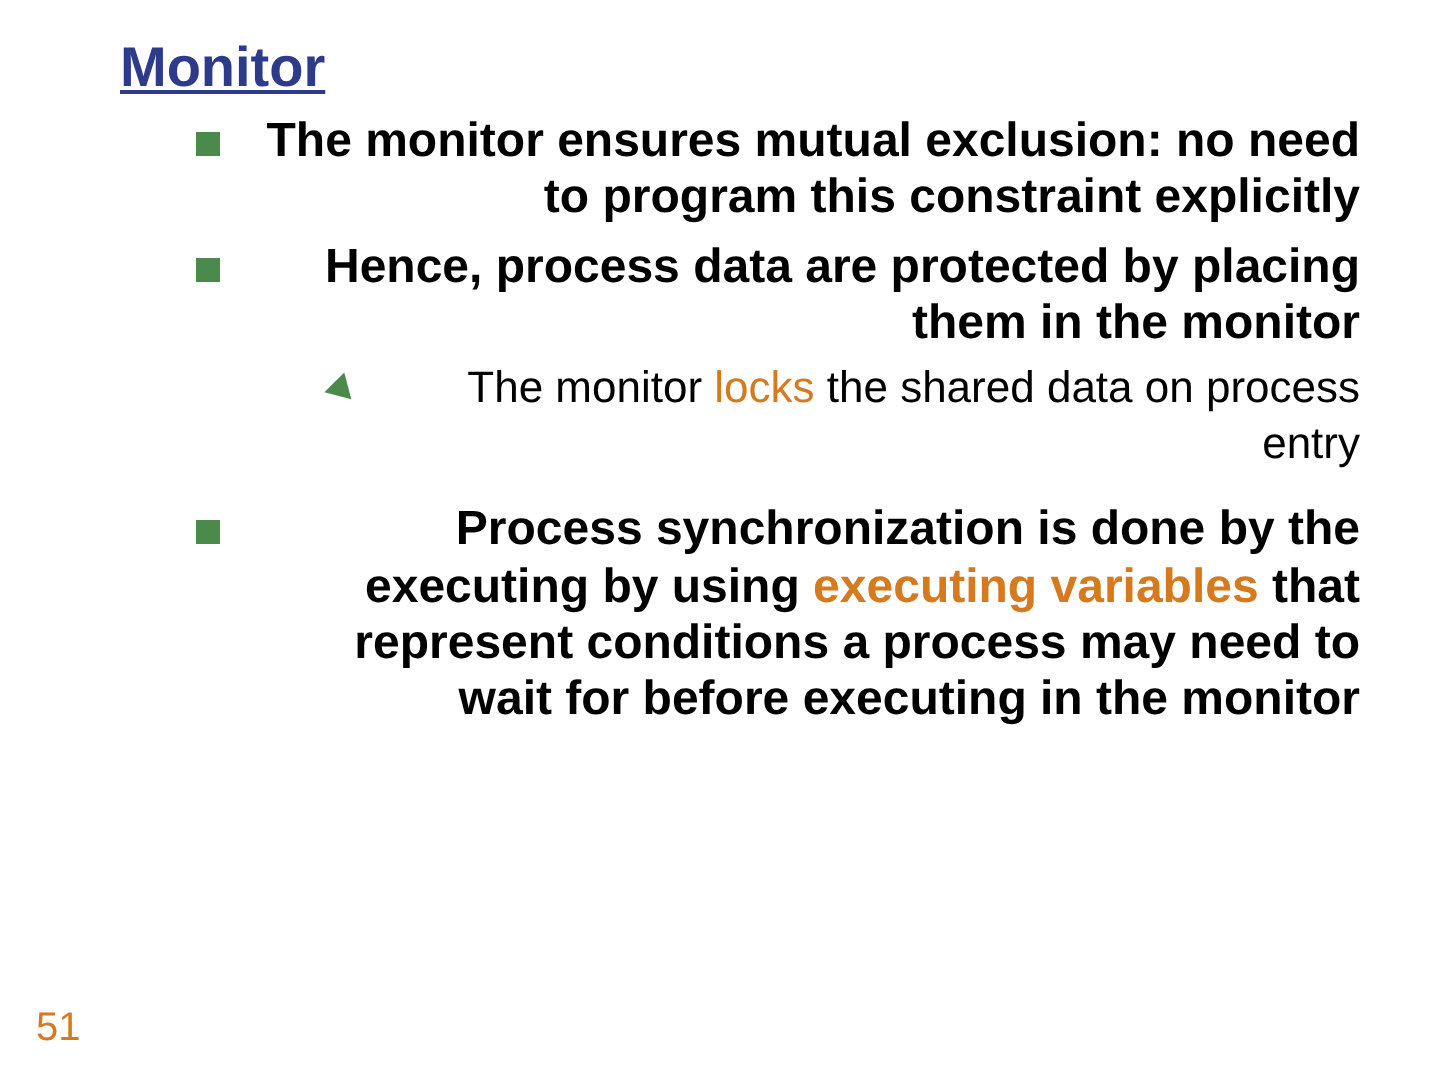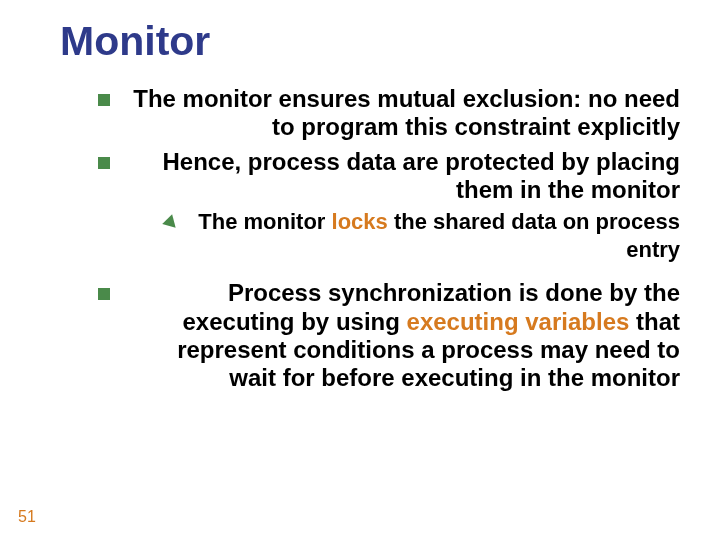--- a/index.html
+++ b/index.html
@@ -15,24 +15,25 @@
   .slide {
     width: 720px;
     height: 540px;
     position: relative;
     box-sizing: border-box;
     padding: 18px 40px 0 60px;
   }
   .title {
     font-family: "Arial Black", Arial, sans-serif;
     font-weight: 900;
-    font-size: 41px;
+    font-size: 28px;
     color: #2e3a8a;
-    margin: 0 0 20px 0;
+    margin: 0 0 7px 0;
     letter-spacing: 0px;
+    text-decoration: underline;
   }
   ul.level1 {
     list-style: none;
     margin: 0;
     padding: 0 0 0 38px;
   }
   ul.level1 > li {
     position: relative;
     font-size: 24px;
     line-height: 1.18;
@@ -53,21 +54,21 @@
   }
   ul.level2 {
     list-style: none;
     margin: 4px 0 8px 0;
     padding: 0 0 0 34px;
   }
   ul.level2 > li {
     position: relative;
     font-size: 22px;
     line-height: 1.25;
-    font-weight: bold;
+    font-weight: normal;
     color: #000000;
     padding-left: 28px;
     margin-bottom: 16px;
   }
   ul.level2 > li::before {
     content: "";
     position: absolute;
     left: 0;
     top: 7px;
     width: 0;
@@ -78,21 +79,21 @@
     transform: rotate(45deg);
     transform-origin: 4px 7px;
   }
   .hl {
     color: #d67a1f;
   }
   .page-num {
     position: absolute;
     left: 18px;
     bottom: 14px;
-    font-size: 16px;
+    font-size: 20px;
     color: #d67a1f;
   }
 </style>
 </head>
 <body>
 
 <div class="slide">
 
   <h1 class="title">Monitor</h1>
 

